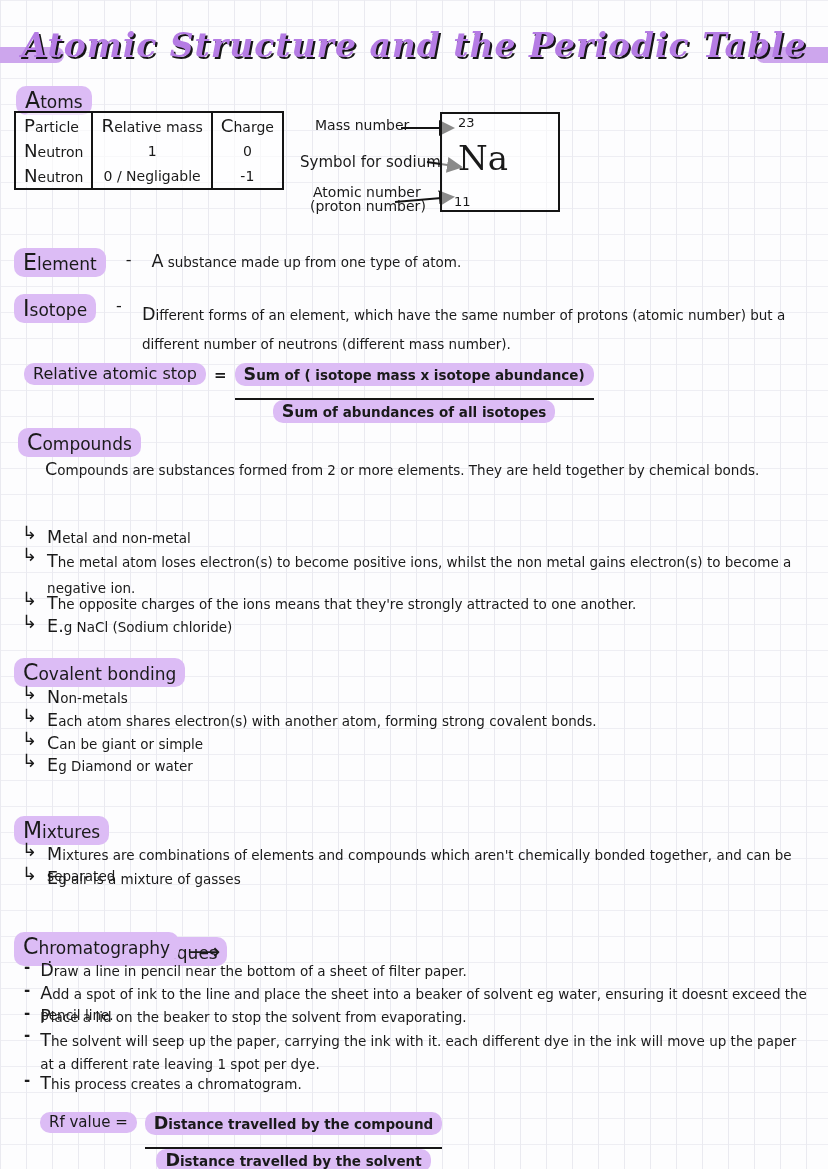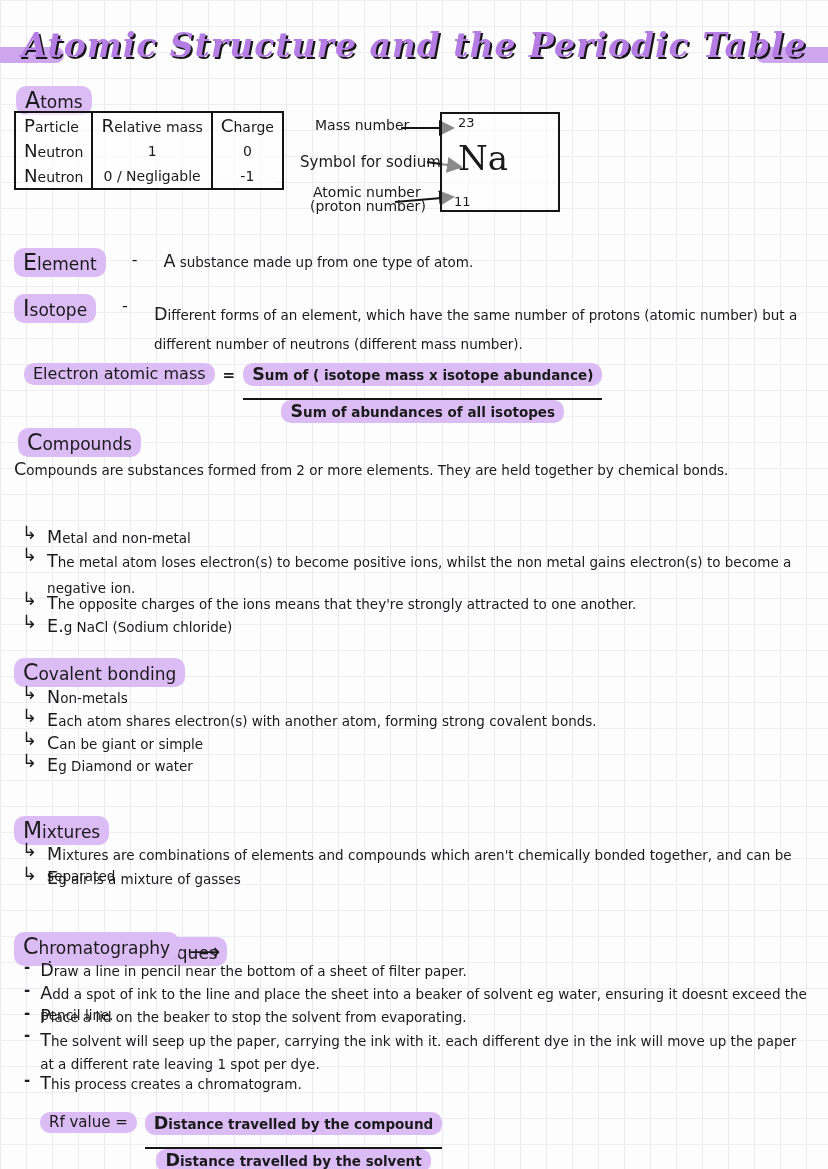--- a/index.html
+++ b/index.html
@@ -49,41 +49,41 @@
   
   .el-box { position:absolute; left:440px; top:112px; width:80px; height:96px; border:2px solid #141414; background:rgba(255,255,255,0.5);padding-left:36px; }
   .el-mass   { position:absolute; left:16px; top:1px;  font-size:13px; }
   .el-symbol { position:absolute; left:16px; top:24px; font-size:34px; font-family:"DejaVu Serif", serif; }
   .el-atomic { position:absolute; left:12px; bottom:1px; font-size:13px; }
   .diag-label { position:absolute; font-size:14px; white-space:nowrap; }
 
   svg.arrows line { stroke:#141414; stroke-width:2; }
 
   
-  .def-row { position:absolute; display:flex; align-items:flex-start; gap:26px; }
+  .def-row { position:absolute; display:flex; align-items:flex-start; gap:20px; }
   .def-row .dash { font-size:16px; margin-top:2px; }
   .def-text { padding-top:3px; }
 
   
   .frac-row { position:absolute; display:flex; align-items:flex-start; gap:8px; }
   .frac-label { font-size:16px; }
   .equals { font-size:15px; padding-top:3px; font-weight:bold; }
   .frac { display:inline-block; text-align:center; }
   .frac .top { display:inline-block; border-bottom:2px solid #161616; padding-bottom:12px; }
   .frac .top .pill, .frac .bottom .pill { font-size:13.5px; font-weight:bold; }
   .frac .bottom { margin-top:3px; }
 
   
   .bullet-row { position:absolute; display:flex; align-items:flex-start; gap:10px; }
   .bullet-glyph { font-size:18px; line-height:1; margin-top:-1px; }
   .dash-glyph { font-size:15px; font-weight:bold; margin-top:0px; }
   .btext { max-width:748px; line-height:1.45; }
   .wide { max-width:772px; }
 
-  .body-text { position:absolute; font-size:13.5px; }
+  .body-text { position:absolute; font-size:13.5px;margin-left:31px; }
   .chroma-arrow { font-size:22px; line-height:0.8; margin-left:10px; }
 </style>
 </head>
 <body>
 
 <div class="sheet">
 
   <div class="title-bar left"></div>
   <div class="title-bar right"></div>
   <div class="title">Atomic Structure and the Periodic Table</div>
@@ -140,21 +140,21 @@
     <span class="def-text" style="max-width:680px;">A substance made up from one type of atom.</span>
   </div>
 
   <div class="def-row" style="left:14px; top:294px;">
     <span class="pill heading">Isotope</span>
     <span class="dash">-</span>
     <span class="def-text" style="max-width:672px; line-height:1.95;">Different forms of an element, which have the same number of protons (atomic number) but a different number of neutrons (different mass number).</span>
   </div>
 
   <div class="frac-row" style="left:24px; top:363px;">
-    <span class="pill frac-label">Electron atomic mass</span>
+    <span class="pill frac-label">Relative atomic stop</span>
     <span class="equals">=</span>
     <span class="frac">
       <span class="top"><span class="pill">Sum of ( isotope mass x isotope abundance)</span></span><br>
       <span class="bottom"><span class="pill">Sum of abundances of all isotopes</span></span>
     </span>
   </div>
 
   <div class="abs" style="left:18px; top:428px;">
     <span class="pill heading">Compounds</span>
   </div>

